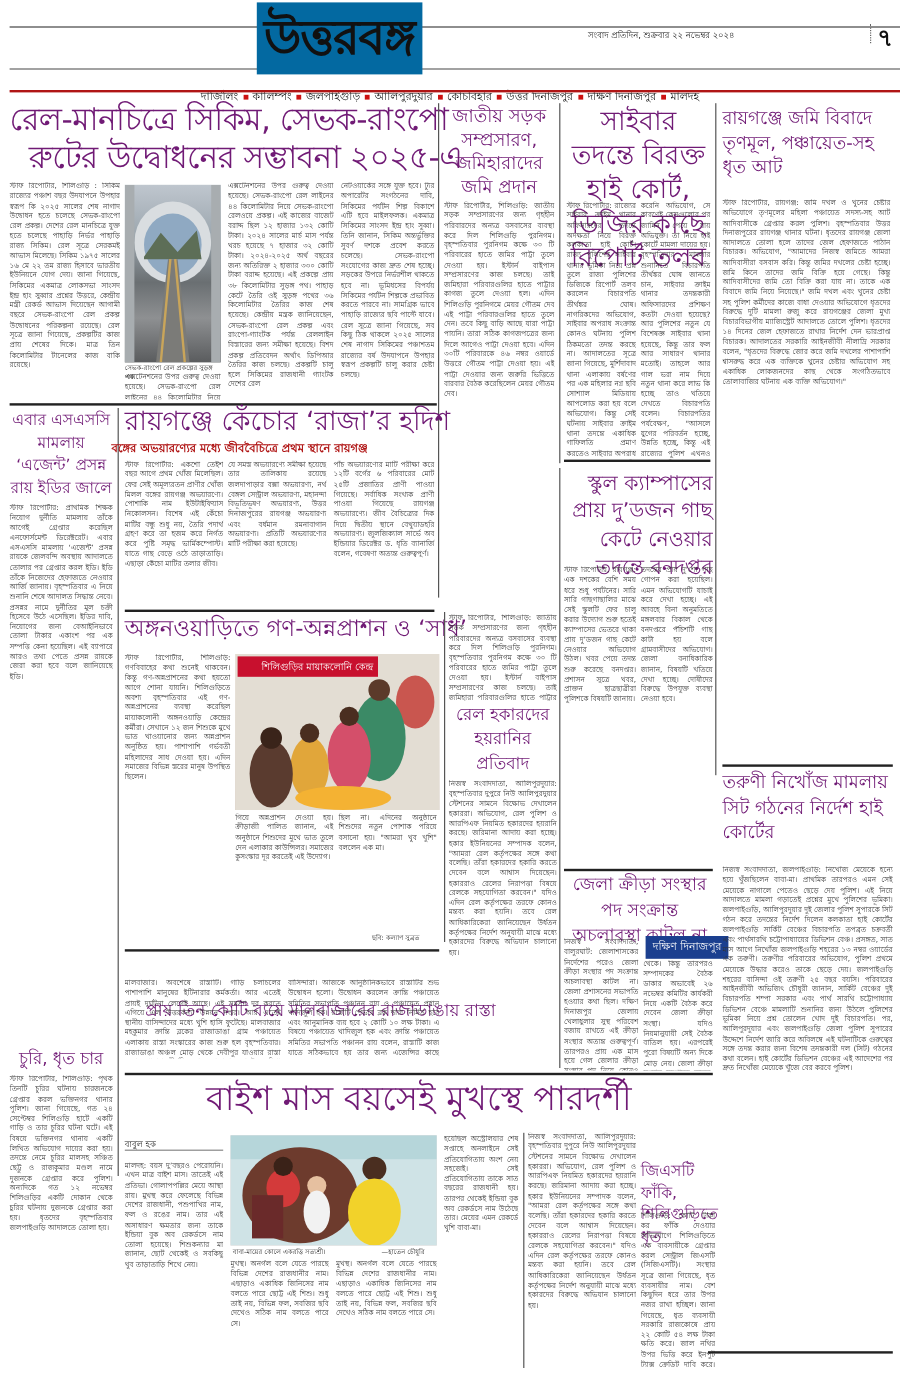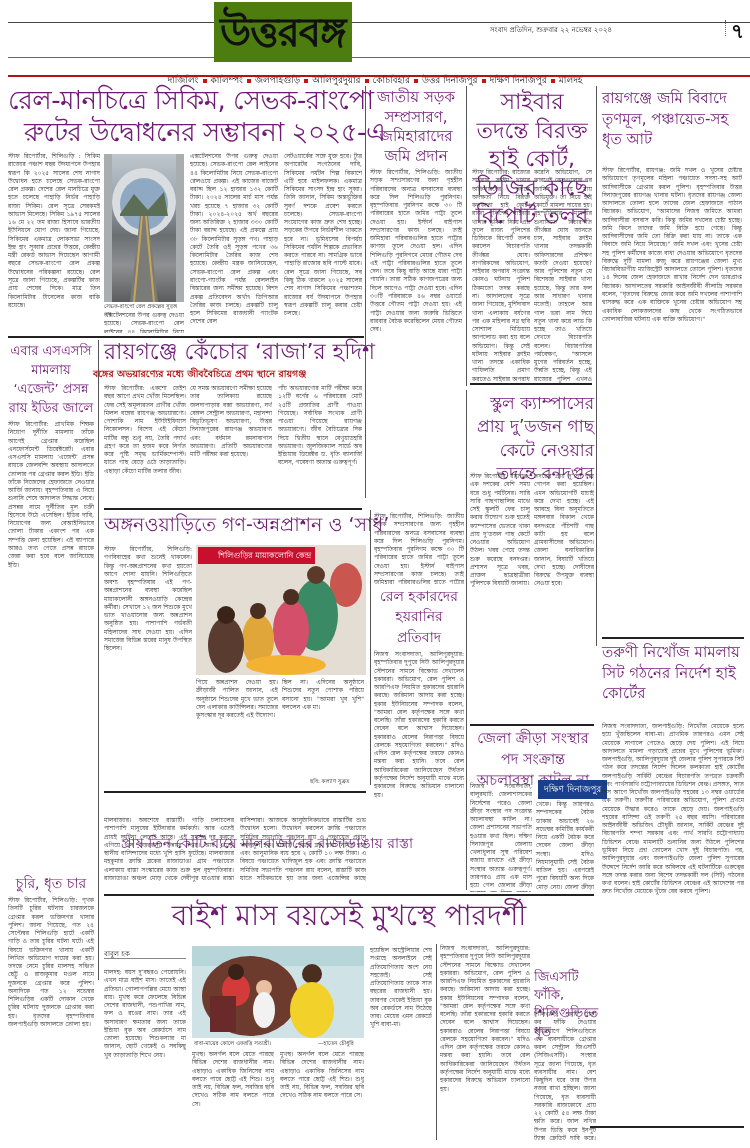--- a/index.html
+++ b/index.html
@@ -2,21 +2,21 @@
 <html><head>
 <meta charset="utf-8">
 <style>
   * { box-sizing: border-box; margin: 0; padding: 0; }
   html, body { width: 750px; height: 1148px; background: #fff; overflow: hidden; }
   body { font-family: "DejaVu Sans", sans-serif; color: #111; position: relative; }
   .rule { position: absolute; background: #222; }
   .vrule { position: absolute; width: 1px; background: #555; }
   .masthead { position: absolute; left: 0; top: 0; width: 750px; height: 80px; }
   .mast-line { position: absolute; left: 8px; top: 22px; width: 742px; height: 1px; background: #444; }
-  .mast-title { position: absolute; left: 214px; top: 2px; width: 100px; height: 60px; background:#4d7c0f; font-family: "DejaVu Serif", serif; font-size: 40px; font-weight: bold; text-align:center; line-height: 60px; letter-spacing: -1px; padding: 0 6px; width:auto; }
+  .mast-title { position: absolute; left: 214px; top: 2px; width: 100px; height: 60px; background:#0369a1; font-family: "DejaVu Serif", serif; font-size: 40px; font-weight: bold; text-align:center; line-height: 60px; letter-spacing: -1px; padding: 0 6px; width:auto; }
   .mast-date { position: absolute; left: 490px; top: 24px; font-size: 7px; color: #222; }
   .mast-sep { position: absolute; left: 725px; top: 20px; width: 1px; height: 16px; border-left: 1px dotted #666; }
   .mast-page { position: absolute; left: 731px; top: 16px; font-size: 20px; font-weight: bold; }
   .mast-line2 { position: absolute; left: 8px; top: 57px; width: 742px; height: 1px; background: #666; }
   .districts { position: absolute; left: 0; top: 61px; width: 750px; text-align: center; font-size: 9px; color: #111; margin-top: 12px; }
   .districts .dot { display:inline-block; width:4px; height:4px; background:#c11; margin: 0 4px; vertical-align: middle; }
   .mast-red { position: absolute; left: 8px; top: 75px; width: 742px; height: 2px; background: #b01515; }
 
   .headline { position: absolute; font-family: "DejaVu Sans", sans-serif; font-weight: normal; line-height: 1.12; color: #701a75; }
   .body-text { position: absolute; font-size: 6px; line-height: 1.38; color: #333; text-align: justify; overflow: hidden; }

